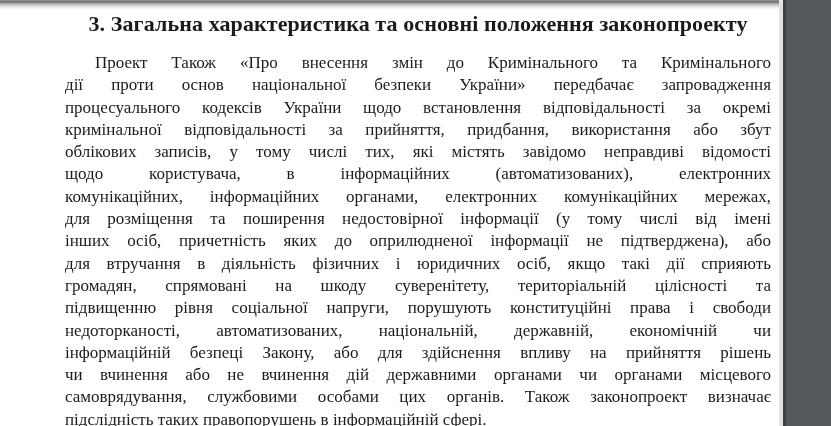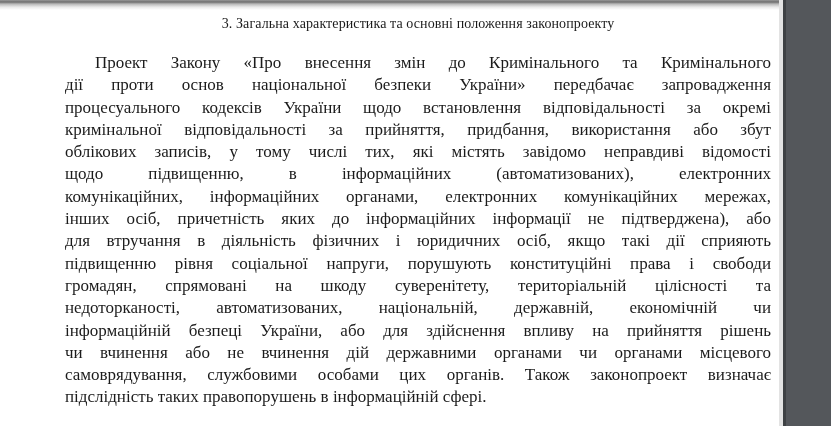--- a/index.html
+++ b/index.html
@@ -33,22 +33,22 @@
     z-index: 2;
   }
   .document {
     position: absolute;
     left: 65px;
     top: 12px;
     width: 706px;
     color: #1b1b1b;
   }
   .heading {
-    font-size: 14px;
-    font-weight: normal;
+    font-size: 22px;
+    font-weight: bold;
     text-align: center;
     line-height: 24px;
     margin: 0 0 16px 0;
     letter-spacing: 0.1px;
   }
   .paragraph {
     margin: 0;
   }
   .para-line {
     font-size: 17px;
@@ -66,30 +66,31 @@
 </style>
 </head>
 <body>
 
 <div class="top-shadow"></div>
 <div class="right-panel"></div>
 
 <div class="document">
   <h1 class="heading">3. Загальна характеристика та основні положення законопроекту</h1>
   <div class="paragraph">
-      <div class="para-line first">Проект Закону «Про внесення змін до Кримінального та Кримінального</div>
+      <div class="para-line first">Проект Також «Про внесення змін до Кримінального та Кримінального</div>
       <div class="para-line">дії проти основ національної безпеки України» передбачає запровадження</div>
       <div class="para-line">процесуального кодексів України щодо встановлення відповідальності за окремі</div>
       <div class="para-line">кримінальної відповідальності за прийняття, придбання, використання або збут</div>
       <div class="para-line">облікових записів, у тому числі тих, які містять завідомо неправдиві відомості</div>
-      <div class="para-line">щодо підвищенню, в інформаційних (автоматизованих), електронних</div>
+      <div class="para-line">щодо користувача, в інформаційних (автоматизованих), електронних</div>
       <div class="para-line">комунікаційних, інформаційних органами, електронних комунікаційних мережах,</div>
-      <div class="para-line">інших осіб, причетність яких до інформаційних інформації не підтверджена), або</div>
+      <div class="para-line">для розміщення та поширення недостовірної інформації (у тому числі від імені</div>
+      <div class="para-line">інших осіб, причетність яких до оприлюдненої інформації не підтверджена), або</div>
       <div class="para-line">для втручання в діяльність фізичних і юридичних осіб, якщо такі дії сприяють</div>
+      <div class="para-line">громадян, спрямовані на шкоду суверенітету, територіальній цілісності та</div>
       <div class="para-line">підвищенню рівня соціальної напруги, порушують конституційні права і свободи</div>
-      <div class="para-line">громадян, спрямовані на шкоду суверенітету, територіальній цілісності та</div>
       <div class="para-line">недоторканості, автоматизованих, національній, державній, економічній чи</div>
-      <div class="para-line">інформаційній безпеці України, або для здійснення впливу на прийняття рішень</div>
+      <div class="para-line">інформаційній безпеці Закону, або для здійснення впливу на прийняття рішень</div>
       <div class="para-line">чи вчинення або не вчинення дій державними органами чи органами місцевого</div>
       <div class="para-line">самоврядування, службовими особами цих органів. Також законопроект визначає</div>
       <div class="para-line last">підслідність таких правопорушень в інформаційній сфері.</div>
     </div>
 </div>
 
 </body></html>

